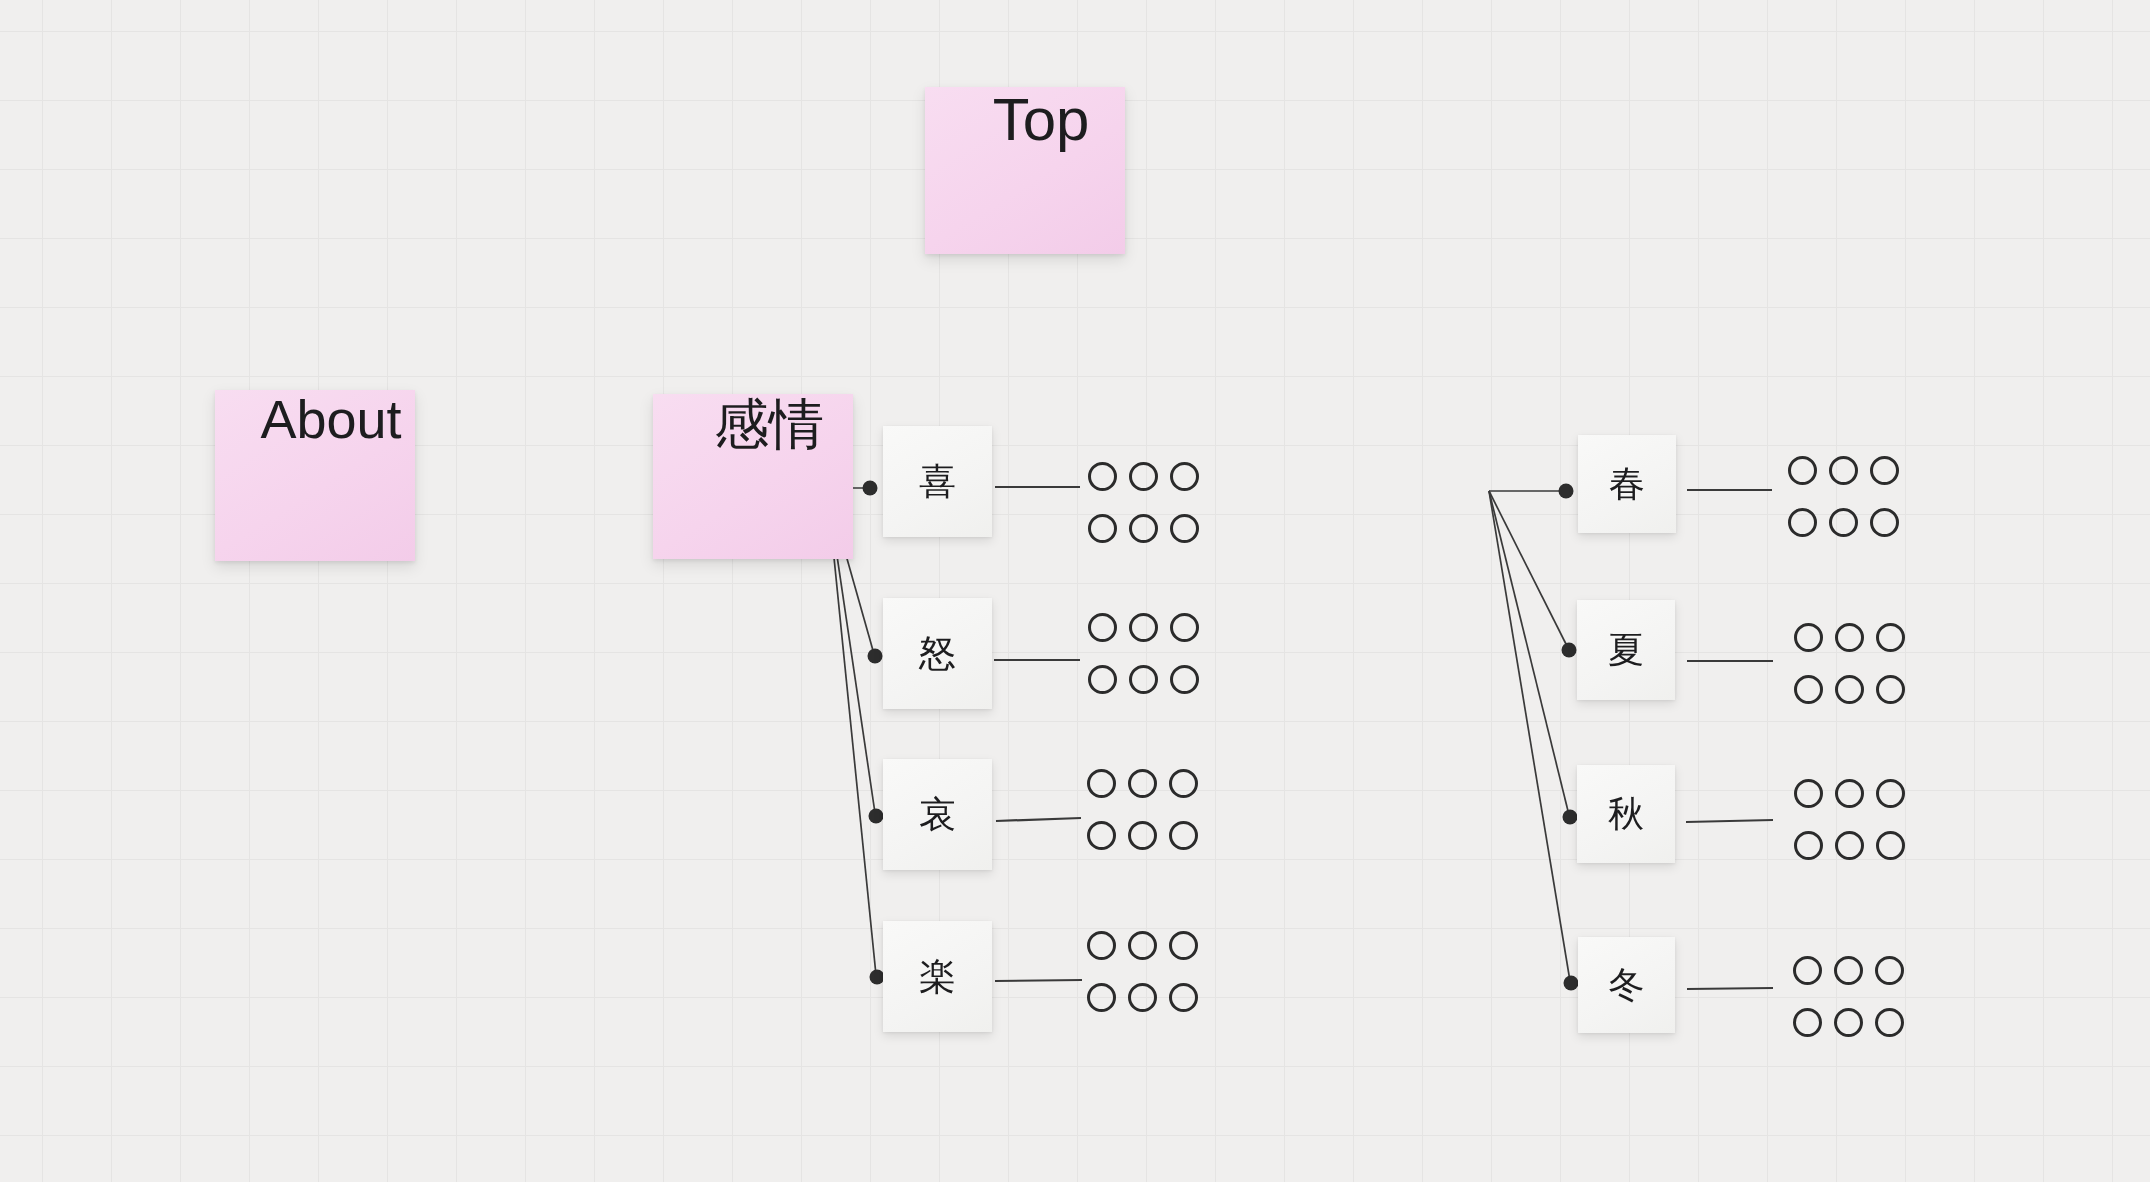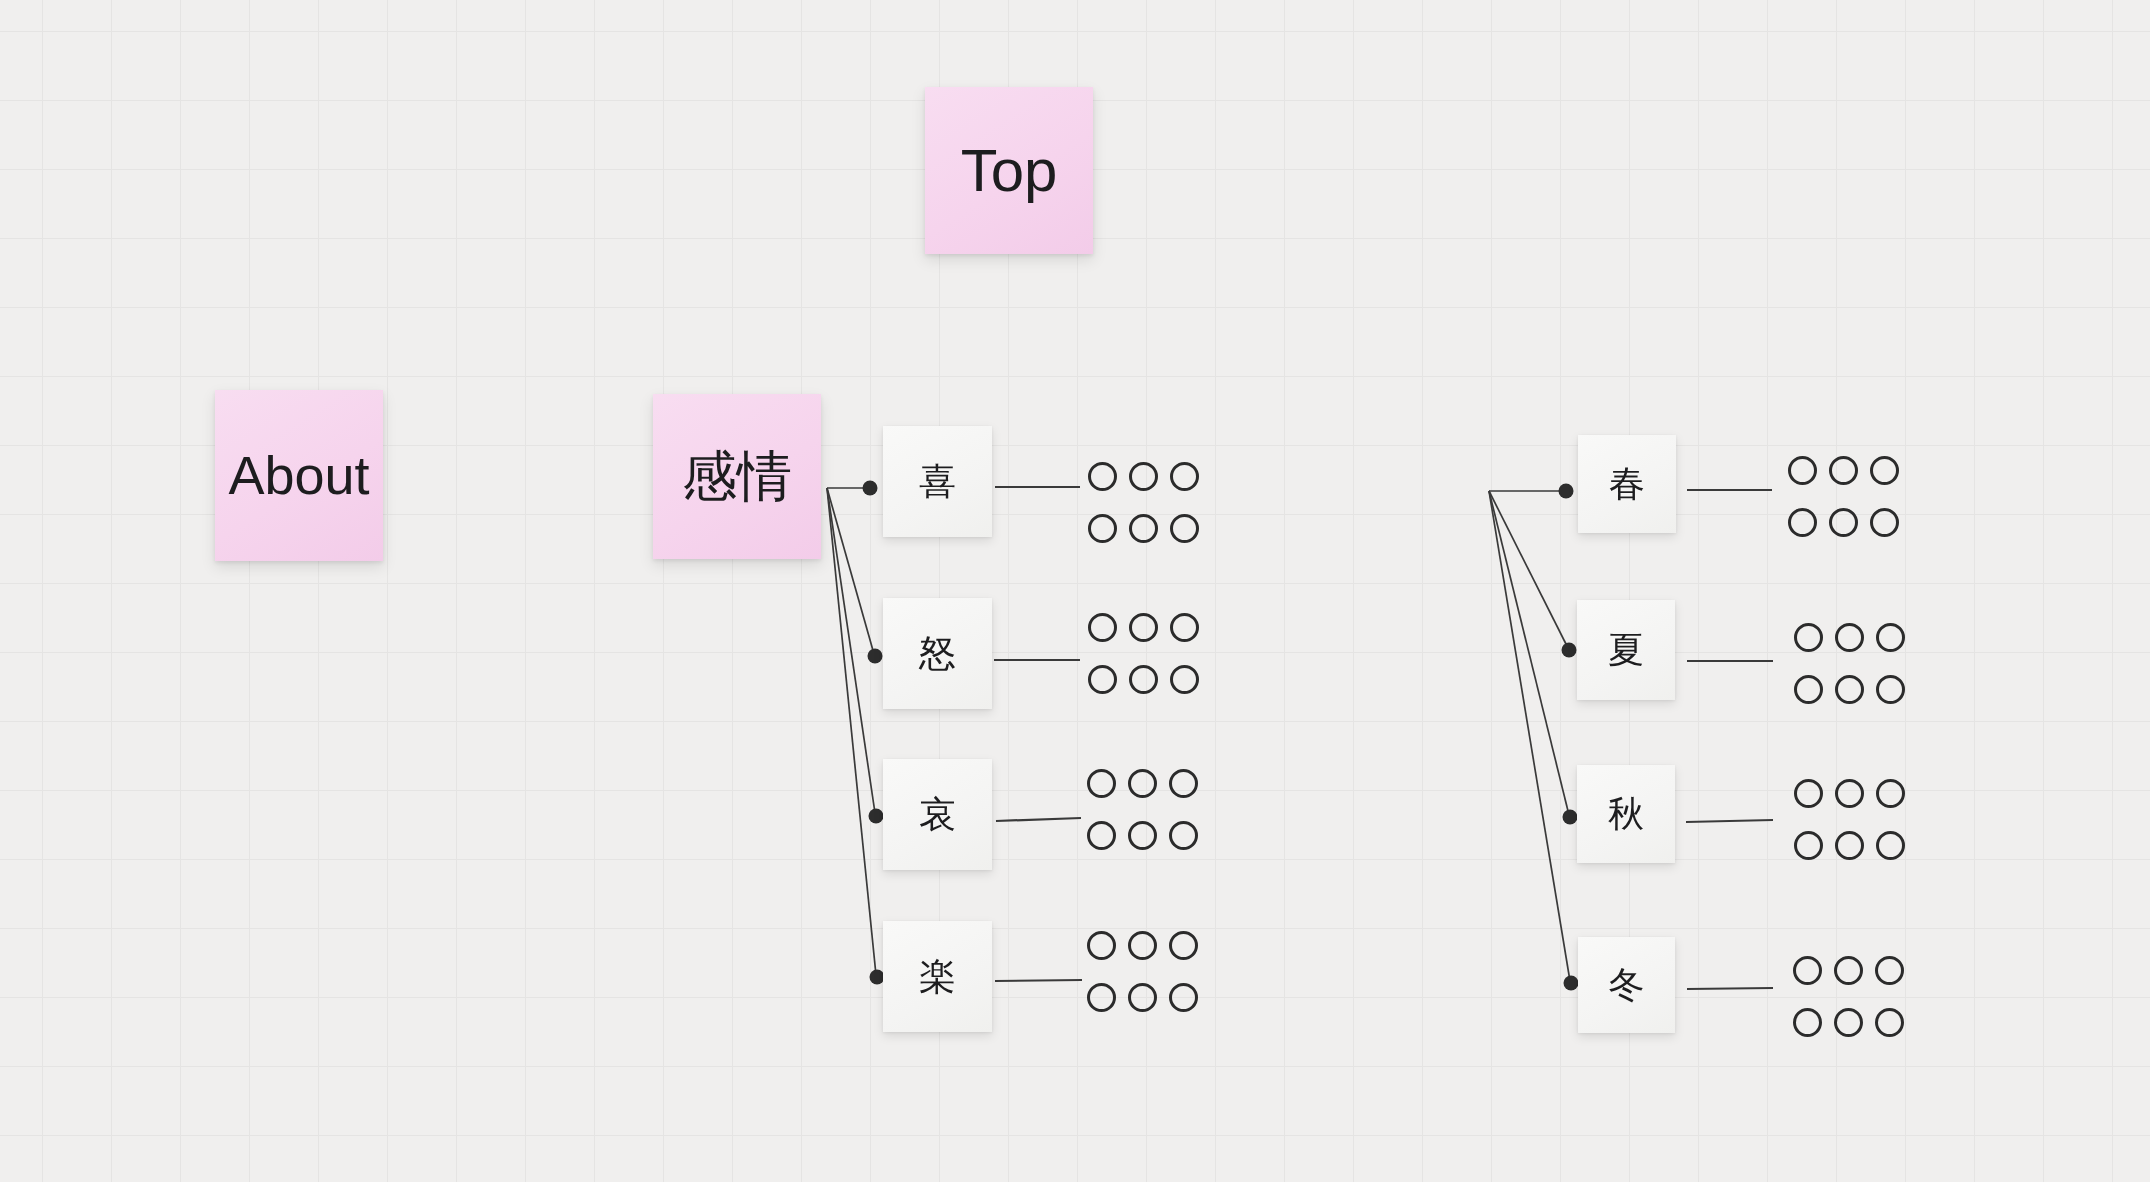--- a/index.html
+++ b/index.html
@@ -11,24 +11,24 @@
     position:relative;width:2150px;height:1182px;
     background-color:#f0efee;
     background-image:
       linear-gradient(to right,#e5e4e3 1px,transparent 1px),
       linear-gradient(to bottom,#e5e4e3 1px,transparent 1px);
     background-size:69px 69px;
     background-position:42px 31px;
   }
   .connectors{position:absolute;left:0;top:0;pointer-events:none;}
   .note{
-    position:absolute;display:flex;align-items:center;justify-content:center;
+    position:absolute;display:flex;align-items:flex-start;justify-content:center;
     background:linear-gradient(148deg,#f8ddf1 0%,#f6d4ed 55%,#f3cce9 100%);
     box-shadow:0 6px 14px rgba(0,0,0,0.10),0 2px 4px rgba(0,0,0,0.08);
-    color:#1d1d1f;text-align:center;cursor:pointer;
+    color:#1d1d1f;text-align:center;cursor:pointer;padding-left:32px;
   }
   .note .note-label{line-height:1.1;}
   .card{
     position:absolute;display:flex;align-items:center;justify-content:center;
     background:linear-gradient(150deg,#f9f9f8 0%,#f4f4f3 60%,#f0f0ee 100%);
     box-shadow:0 4px 10px rgba(0,0,0,0.10),0 1px 3px rgba(0,0,0,0.07);
     color:#1d1d1f;cursor:pointer;
   }
   .card .card-label{line-height:1;}
   .slots{

